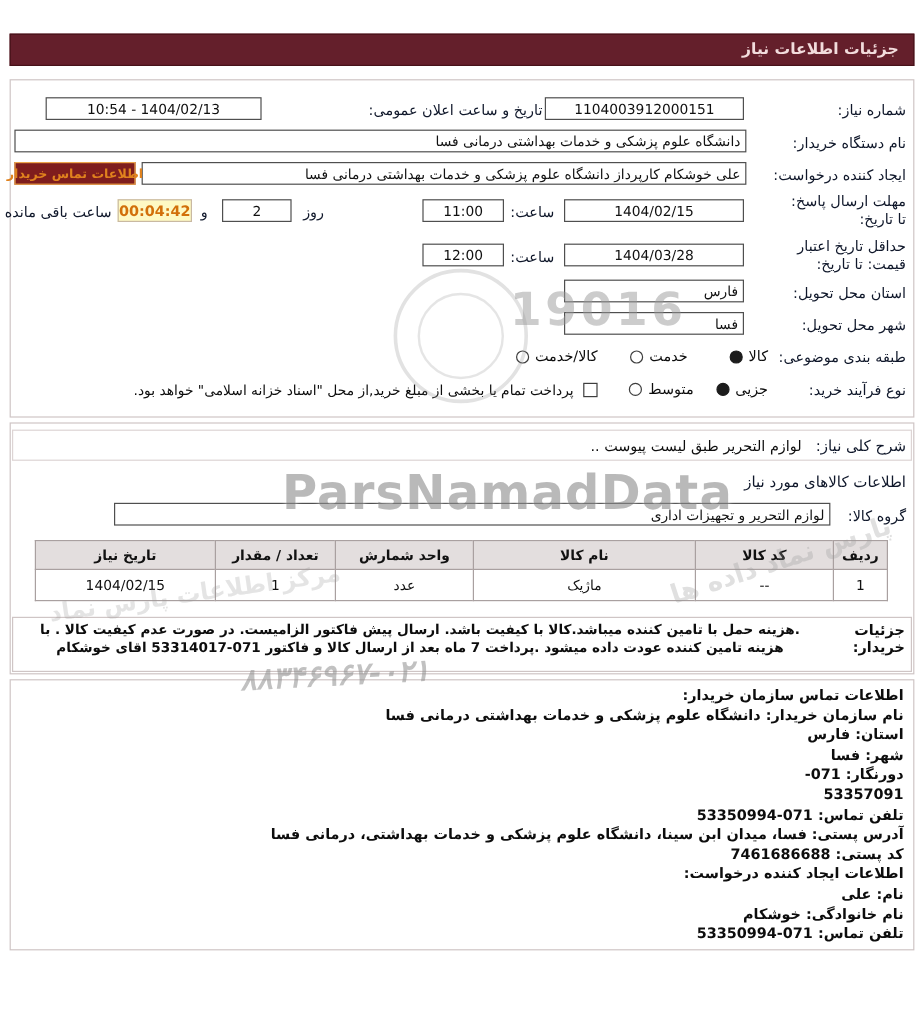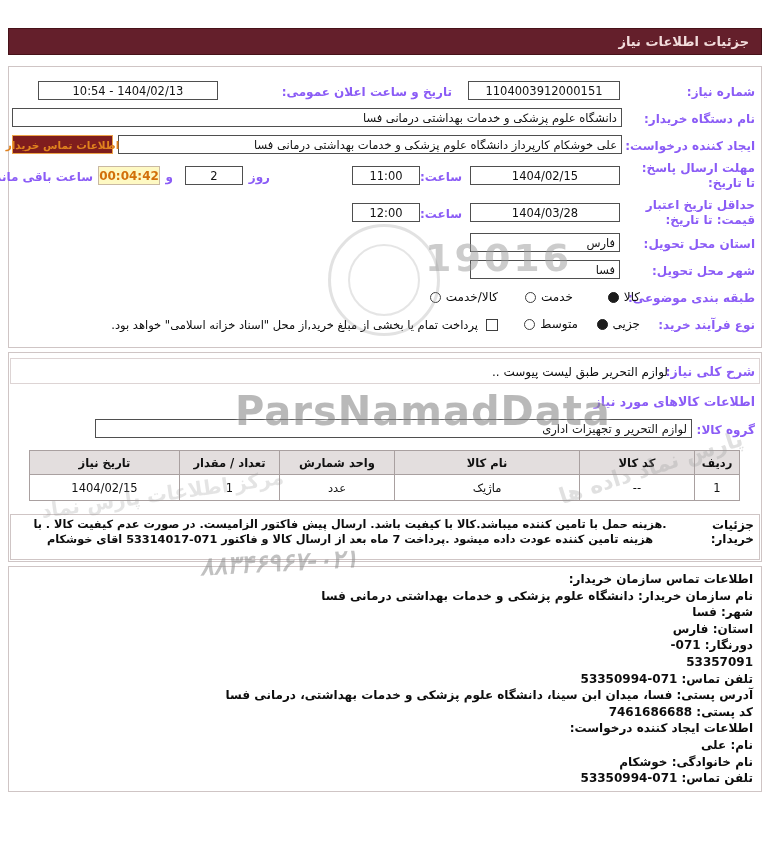--- a/index.html
+++ b/index.html
@@ -18,21 +18,21 @@
     display:flex; align-items:center; padding:0 12px;
   }
 
   .box { position:absolute; border:1px solid #cfc5c5; background:transparent; }
   .box1 { left:8px; top:66px;  width:754px; height:282px; }
   .box2 { left:8px; top:352px; width:754px; height:210px; }
   .box2a{ left:10px; top:358px; width:750px; height:26px; border-color:#ddd4d4; }
   .box2b{ left:10px; top:514px; width:750px; height:46px; }
   .box3 { left:8px; top:566px; width:754px; height:226px; }
 
-  .lbl { position:absolute; font-size:12px; font-weight:bold; color:#8b5cf6; white-space:nowrap; }
+  .lbl { position:absolute; font-size:12px; font-weight:normal; color:#0f172a; white-space:nowrap; }
   .txt { position:absolute; font-size:12px; color:#0d0d0d; white-space:nowrap; }
 
   .field {
     position:absolute; height:19px; border:1px solid #4f4f4f; background:#fff;
     font-size:11.5px; color:#111; padding:0 4px;
     font-family:"DejaVu Sans","Liberation Sans",sans-serif;
   }
   .field.center { direction:ltr; text-align:center; }
   .field.rtl { direction:rtl; text-align:right; }
 
@@ -84,21 +84,21 @@
     <span>جزئیات اطلاعات نیاز</span>
   </div>
 
   <div class="box box1"></div>
   <div class="box box2"></div>
   <div class="box box2a"></div>
   <div class="box box2b"></div>
   <div class="box box3"></div>
 
   <div class="lbl" style="right:15px; top:85px;">شماره نیاز:</div>
-  <input class="field center" style="right: 150px; top: 81px; width: 152px;" readonly="" value="1104003912000151">
+  <input class="field center" style="right: 150px; top: 81px; width: 166px;" readonly="" value="1104003912000151">
   <div class="lbl" style="right:318px; top:85px;">تاریخ و ساعت اعلان عمومی:</div>
   <input class="field center" style="right: 552px; top: 81px; width: 180px;" readonly="" value="10:54 - 1404/02/13">
 
   <div class="lbl" style="right:15px; top:112px;">نام دستگاه خریدار:</div>
   <input class="field rtl" style="right: 148px; top: 108px; width: 610px;" readonly="" value="دانشگاه علوم پزشکی و خدمات بهداشتی درمانی فسا">
 
   <div class="lbl" style="right:15px; top:139px;">ایجاد کننده درخواست:</div>
   <input class="field rtl" style="right: 148px; top: 135px; width: 504px;" readonly="" value="علی خوشکام کارپرداز دانشگاه علوم پزشکی و خدمات بهداشتی درمانی فسا">
   <div class="contact-btn">اطلاعات تماس خریدار</div>
 
@@ -189,22 +189,22 @@
       </tr>
     </tbody>
   </table>
 
   <div class="notes-label">جزئیات خریدار:</div>
   <div class="notes-text">.هزینه حمل با تامین کننده میباشد.کالا با کیفیت باشد. ارسال پیش فاکتور الزامیست. در صورت عدم کیفیت کالا . با هزینه تامین کننده عودت داده میشود .پرداخت 7 ماه بعد از ارسال کالا و فاکتور 071-53314017 اقای خوشکام</div>
 
   <div class="contact-lines">
     <div>اطلاعات تماس سازمان خریدار:</div>
     <div>نام سازمان خریدار: دانشگاه علوم پزشکی و خدمات بهداشتی درمانی فسا</div>
+    <div>استان: فارس</div>
     <div>شهر: فسا</div>
-    <div>استان: فارس</div>
     <div>دورنگار: 071-</div>
     <div>53357091</div>
     <div>تلفن تماس: 071-53350994</div>
     <div>آدرس پستی: فسا، میدان ابن سینا، دانشگاه علوم پزشکی و خدمات بهداشتی، درمانی فسا</div>
     <div>کد پستی: 7461686688</div>
     <div>اطلاعات ایجاد کننده درخواست:</div>
     <div>نام: علی</div>
     <div>نام خانوادگی: خوشکام</div>
     <div>تلفن تماس: 071-53350994</div>
   </div>

